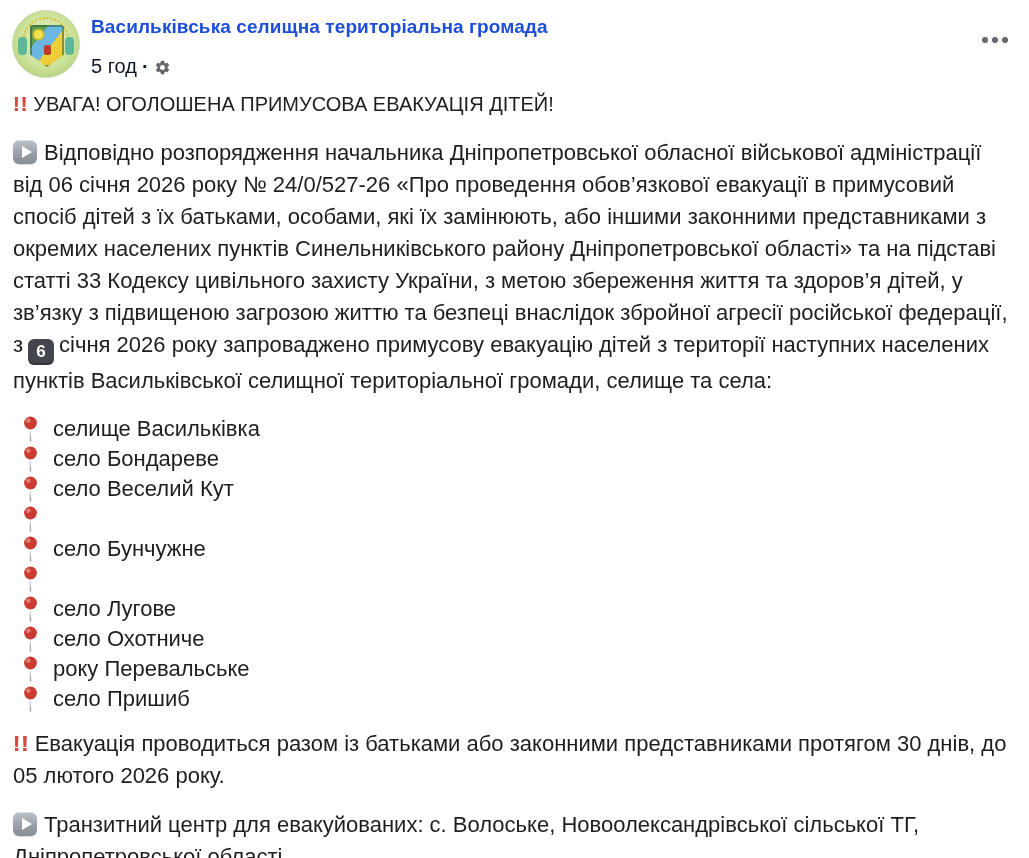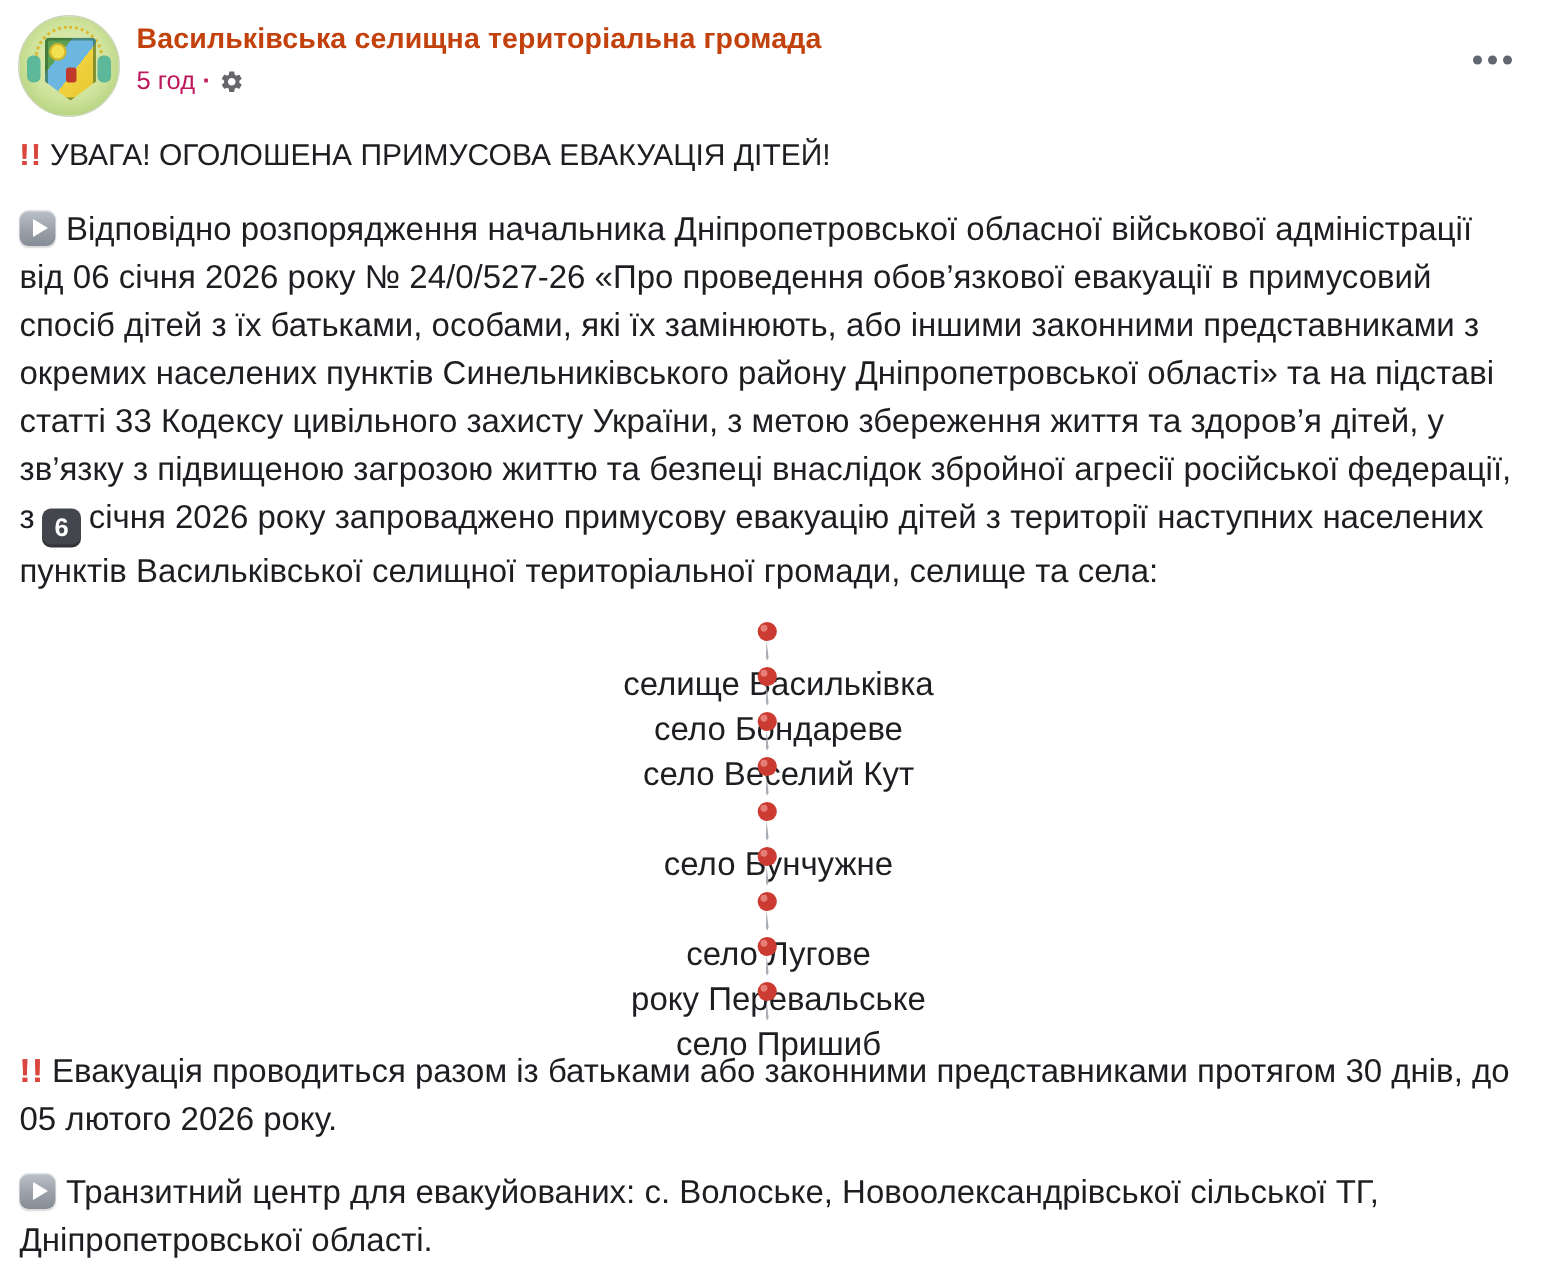--- a/index.html
+++ b/index.html
@@ -48,26 +48,26 @@
     background: #c0392b; border-radius: 2px;
   }
   .avatar .shield-sun {
     position: absolute; left: 4px; top: 5px; width: 9px; height: 9px;
     background: #f3e04e; border-radius: 50%;
     box-shadow: 0 0 0 1.5px #cdb52e;
   }
 
   .header-text { margin-left: 11px; padding-top: 6px; }
   .page-name {
-    font-size: 19px; font-weight: 700; color: #c2410c;
+    font-size: 19px; font-weight: 700; color: #1d4ed8;
     letter-spacing: .1px; cursor: pointer;
   }
   .post-meta {
-    margin-top: 6px; display: flex; align-items: center; gap: 5px;
-    font-size: 17px; color: #be185d;
+    margin-top: 17px; display: flex; align-items: center; gap: 5px;
+    font-size: 20px; color: #0f172a;
   }
   .post-meta .timestamp { cursor: pointer; }
   .post-meta .sep { font-weight: 700; }
   .gear-icon { display: inline-flex; margin-top: 1px; }
 
   .more-button {
     position: absolute; right: 16px; top: 26px;
     width: 36px; height: 28px;
     display: flex; align-items: center; justify-content: center; gap: 4px;
     border-radius: 6px; cursor: pointer;
@@ -112,21 +112,21 @@
     font-size: 17px; font-weight: 700;
     vertical-align: -5px; margin: 0 5px;
     box-shadow: inset 0 -2px 0 rgba(0,0,0,.25);
   }
 
   
   .settlement-list {
     list-style: none; margin: 0 0 14px; padding: 0 0 0 10px;
   }
   .settlement-list li {
-    display: flex; align-items: center; line-height: 30px; height: 30px; flex-direction: column;
+    display: flex; align-items: center; line-height: 30px; height: 30px;
   }
   .pin-icon { display: inline-flex; width: 15px; margin-right: 15px; flex: 0 0 15px; }
 
   .para { text-align: left; }
 </style>
 </head>
 <body>
 
 <div class="post">
 
@@ -239,20 +239,30 @@
         <span>село Лугове</span>
       </li>
         <li>
         <span class="pin-icon">
           <svg width="15" height="27" viewBox="0 0 15 27" aria-hidden="true">
             <path d="M7 12.5 L8.4 24.5 L7.5 26.3 L6.6 24.5 Z" fill="#a9aeb4"></path>
             <circle cx="7.5" cy="7" r="6.4" fill="#cb3b32"></circle>
             <circle cx="5.3" cy="4.8" r="2.3" fill="#ea8b83" opacity="0.85"></circle>
           </svg>
         </span>
+        <span>село Охотниче</span>
+      </li>
+        <li>
+        <span class="pin-icon">
+          <svg width="15" height="27" viewBox="0 0 15 27" aria-hidden="true">
+            <path d="M7 12.5 L8.4 24.5 L7.5 26.3 L6.6 24.5 Z" fill="#a9aeb4"></path>
+            <circle cx="7.5" cy="7" r="6.4" fill="#cb3b32"></circle>
+            <circle cx="5.3" cy="4.8" r="2.3" fill="#ea8b83" opacity="0.85"></circle>
+          </svg>
+        </span>
         <span>року Перевальське</span>
       </li>
         <li>
         <span class="pin-icon">
           <svg width="15" height="27" viewBox="0 0 15 27" aria-hidden="true">
             <path d="M7 12.5 L8.4 24.5 L7.5 26.3 L6.6 24.5 Z" fill="#a9aeb4"></path>
             <circle cx="7.5" cy="7" r="6.4" fill="#cb3b32"></circle>
             <circle cx="5.3" cy="4.8" r="2.3" fill="#ea8b83" opacity="0.85"></circle>
           </svg>
         </span>

